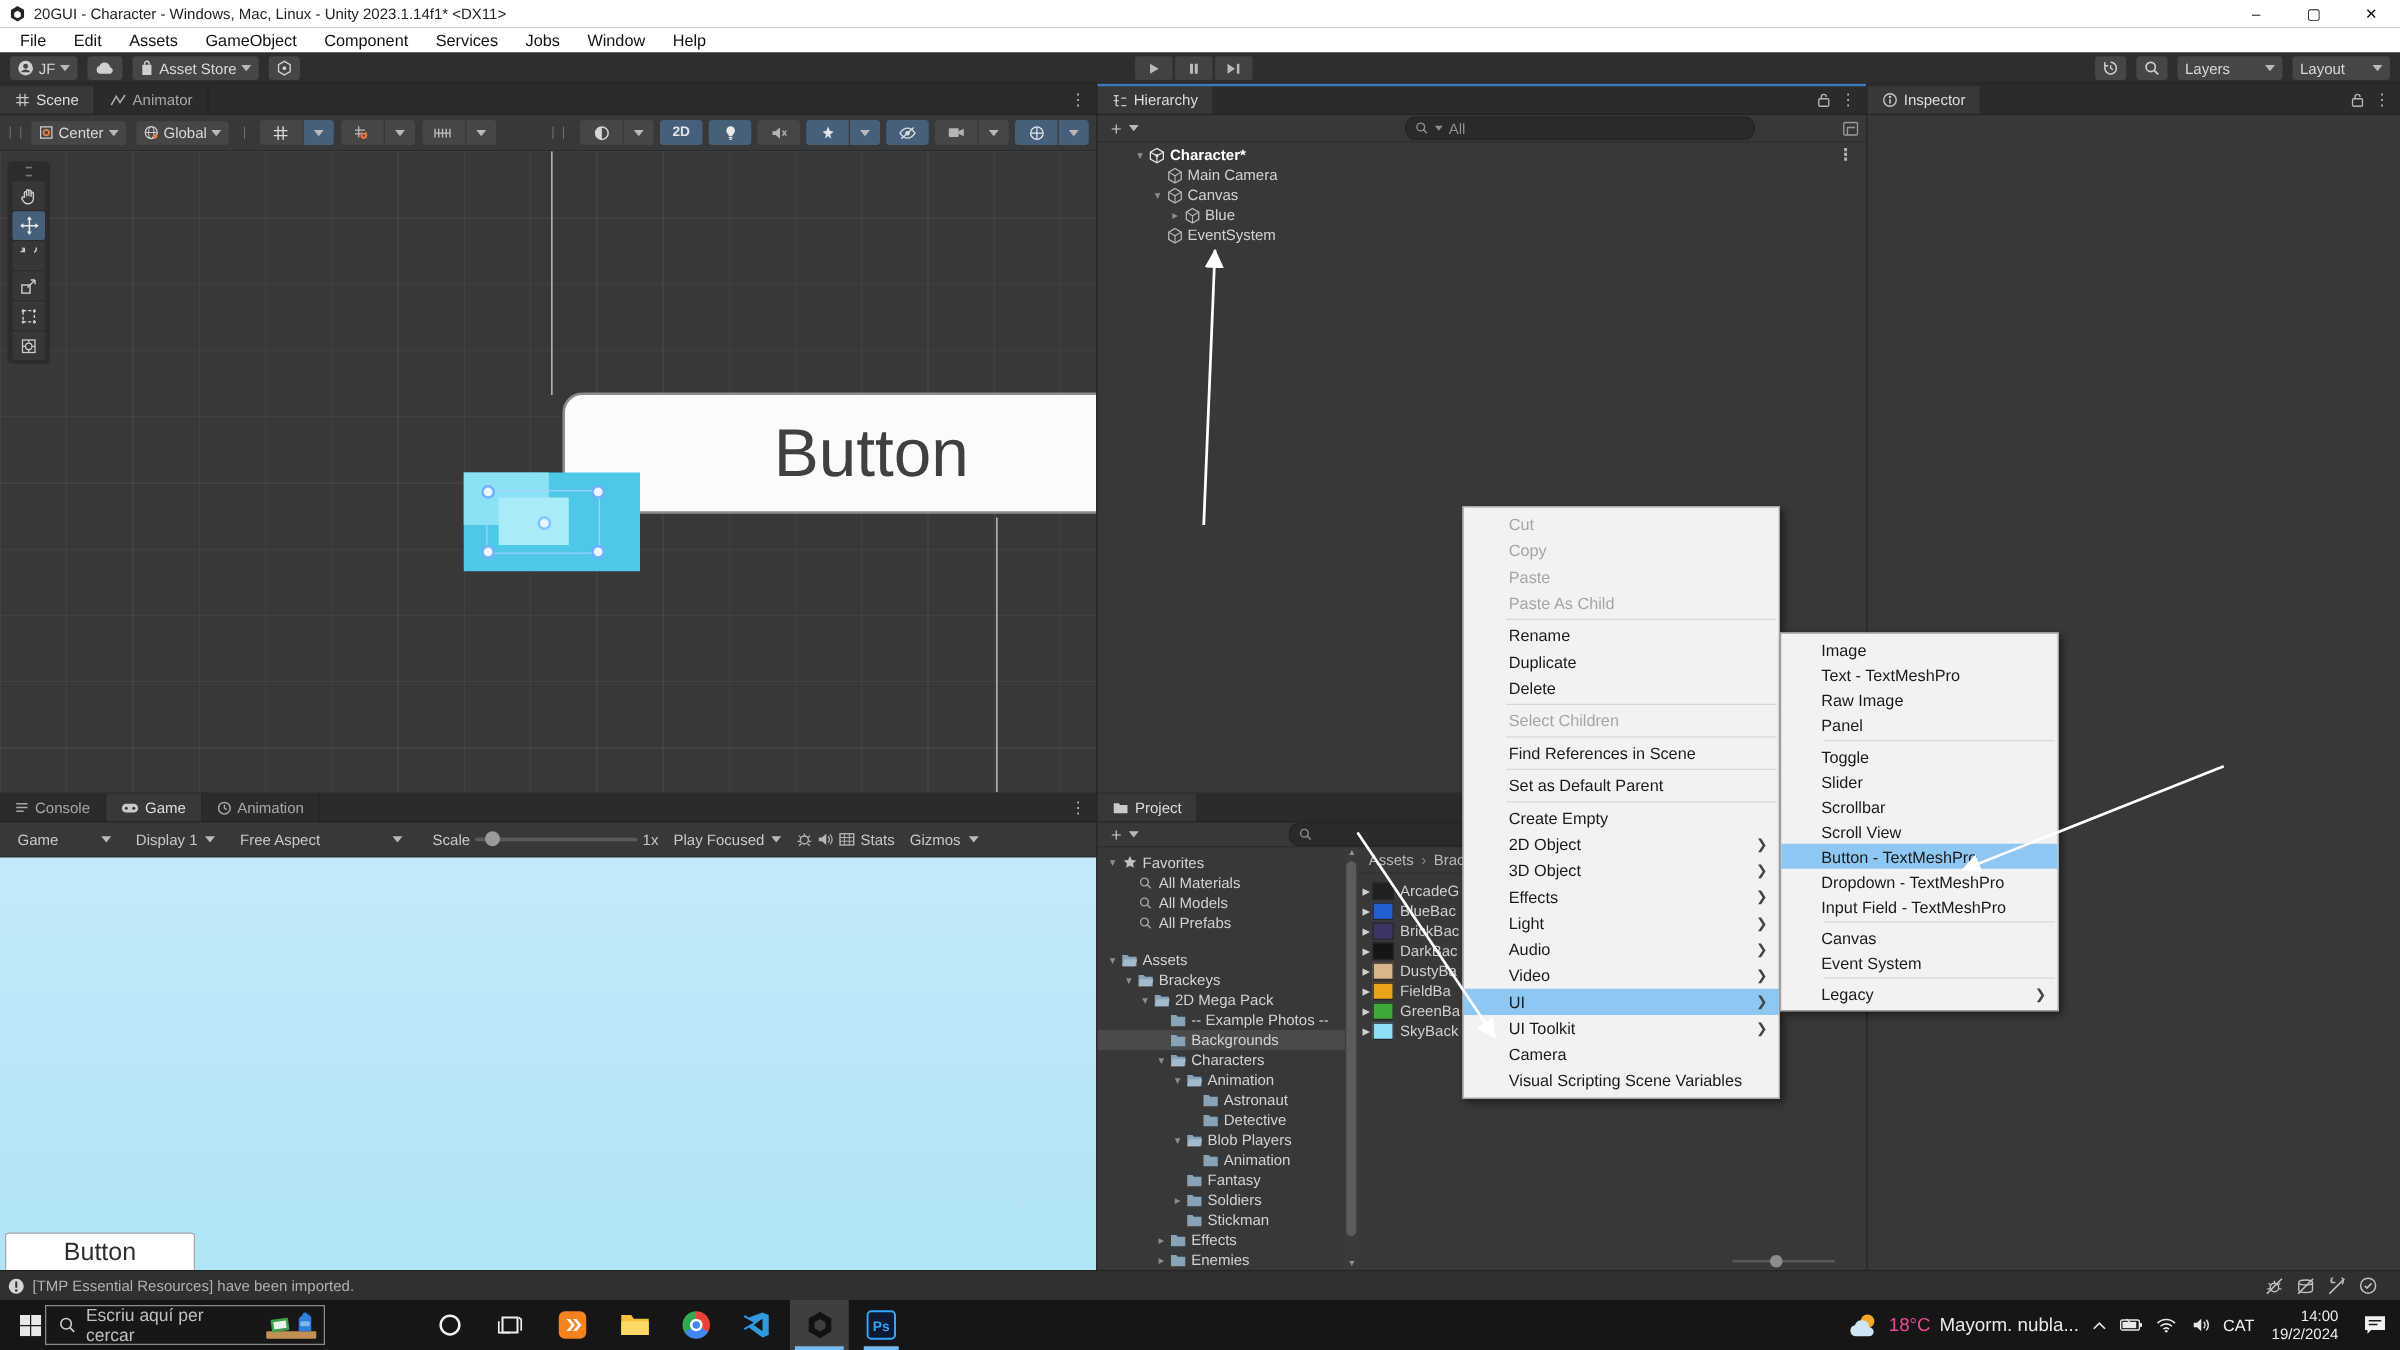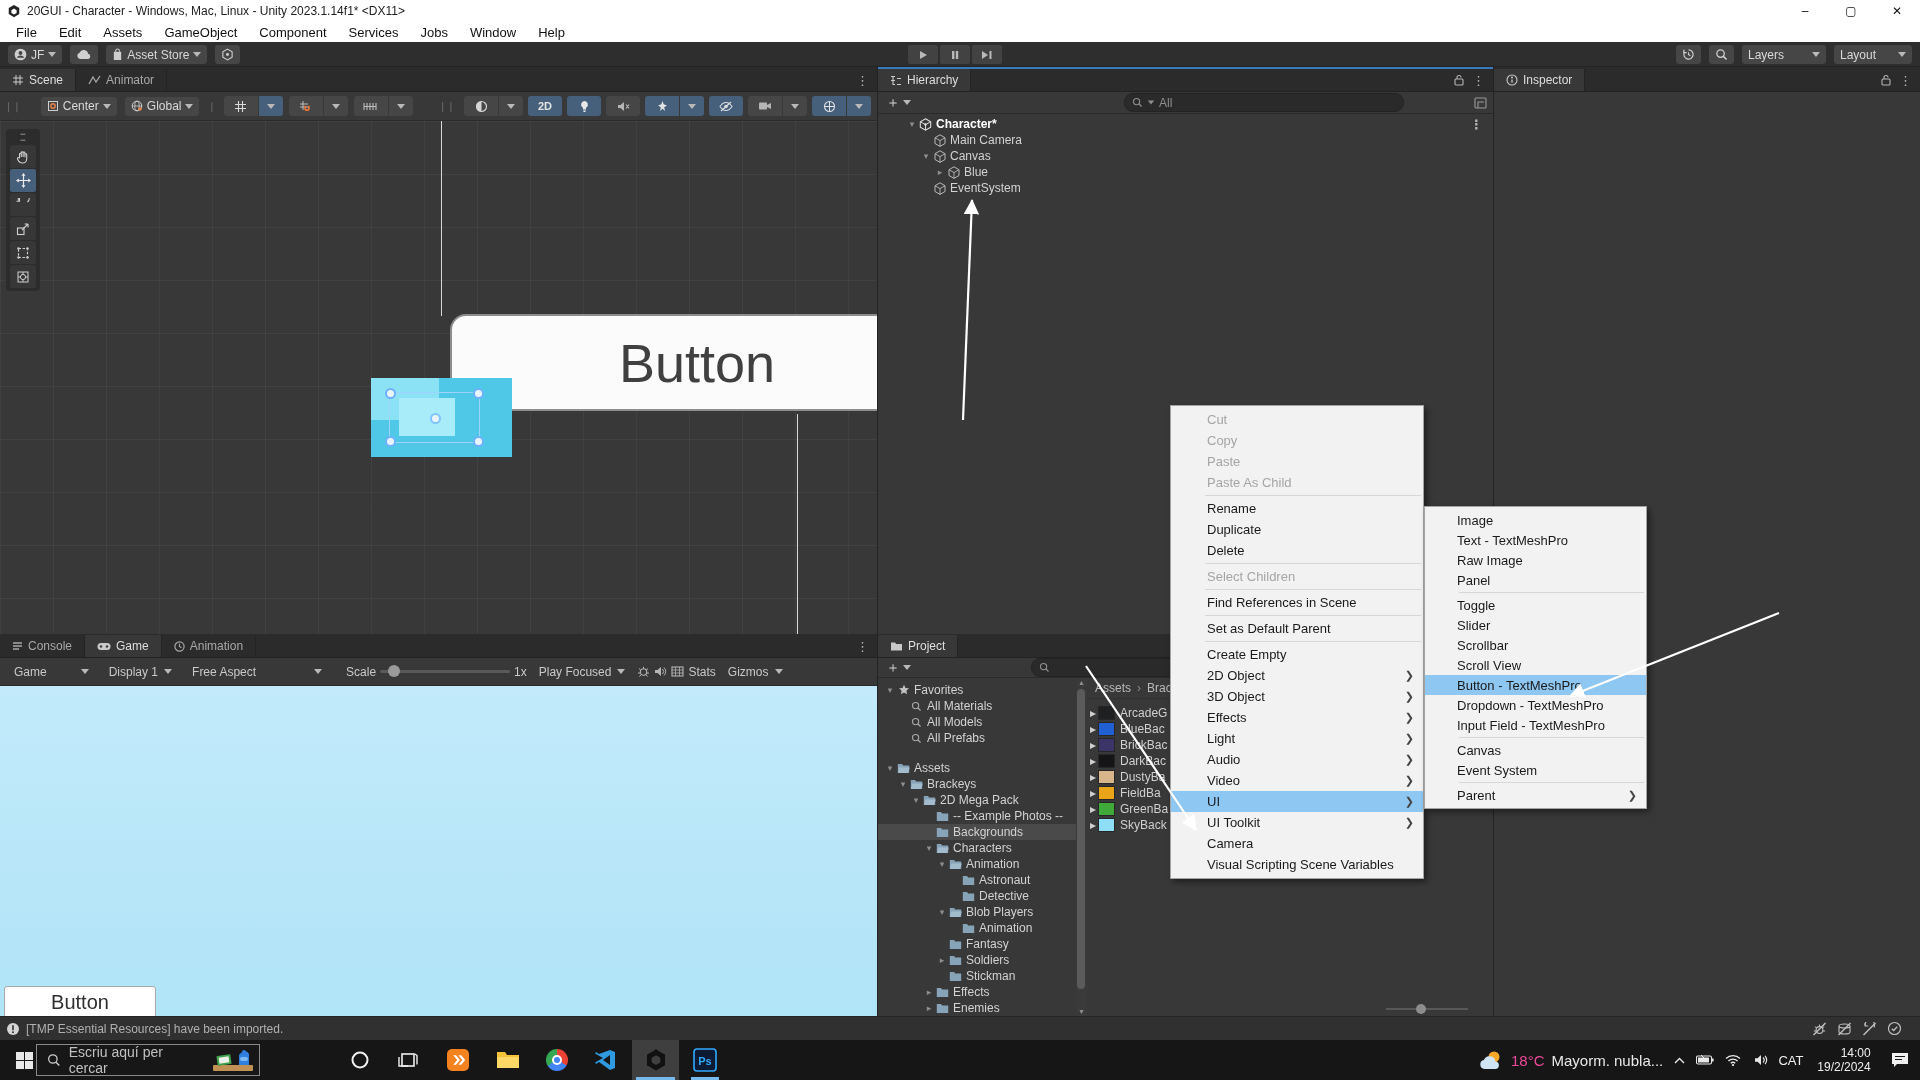--- a/index.html
+++ b/index.html
@@ -218,21 +218,21 @@
         </svg>
       <span>Animator</span>
     </div>
     <div class="tab-icons-right">
         <span class="kebab">⋮</span>
       </div>
   </div>
 
   <div class="abs stoolbar" style="left:0;top:92px;width:877px;height:29px;">
     <span class="grip">❘❘</span>
-    <div class="chip" style="margin-left:16px;">
+    <div class="chip" style="margin-left:0;">
       <svg width="12" height="12" viewBox="0 0 12 12">
           <rect x="1.5" y="1.5" width="9" height="9" fill="none" stroke="#cfcfcf"></rect>
           <circle cx="6" cy="6" r="2.2" fill="none" stroke="#e8824a" stroke-width="1.4"></circle>
         </svg>
       <span>Center</span>
         <span class="caret"></span>
     </div>
     <div class="chip" style="margin-left:8px;">
       <svg width="12" height="12" viewBox="0 0 12 12">
           <circle cx="6" cy="6" r="4.8" fill="none" stroke="#cfcfcf"></circle>
@@ -984,21 +984,21 @@
       </div>
       <div class="cm-sep"></div>
       <div class="cm-item">
         <span>Canvas</span>
       </div>
       <div class="cm-item">
         <span>Event System</span>
       </div>
       <div class="cm-sep"></div>
       <div class="cm-item">
-        <span>Parent</span>
+        <span>Legacy</span>
         <span class="cm-sub">❯</span>
       </div>
     </div>
 
   <svg class="arrowsvg">
     <defs>
       <marker id="ah" markerWidth="9" markerHeight="8" refX="6.5" refY="3.5" orient="auto">
         <path d="M0 0L7 3.5L0 7z" fill="#ffffff"></path>
       </marker>
     </defs>

